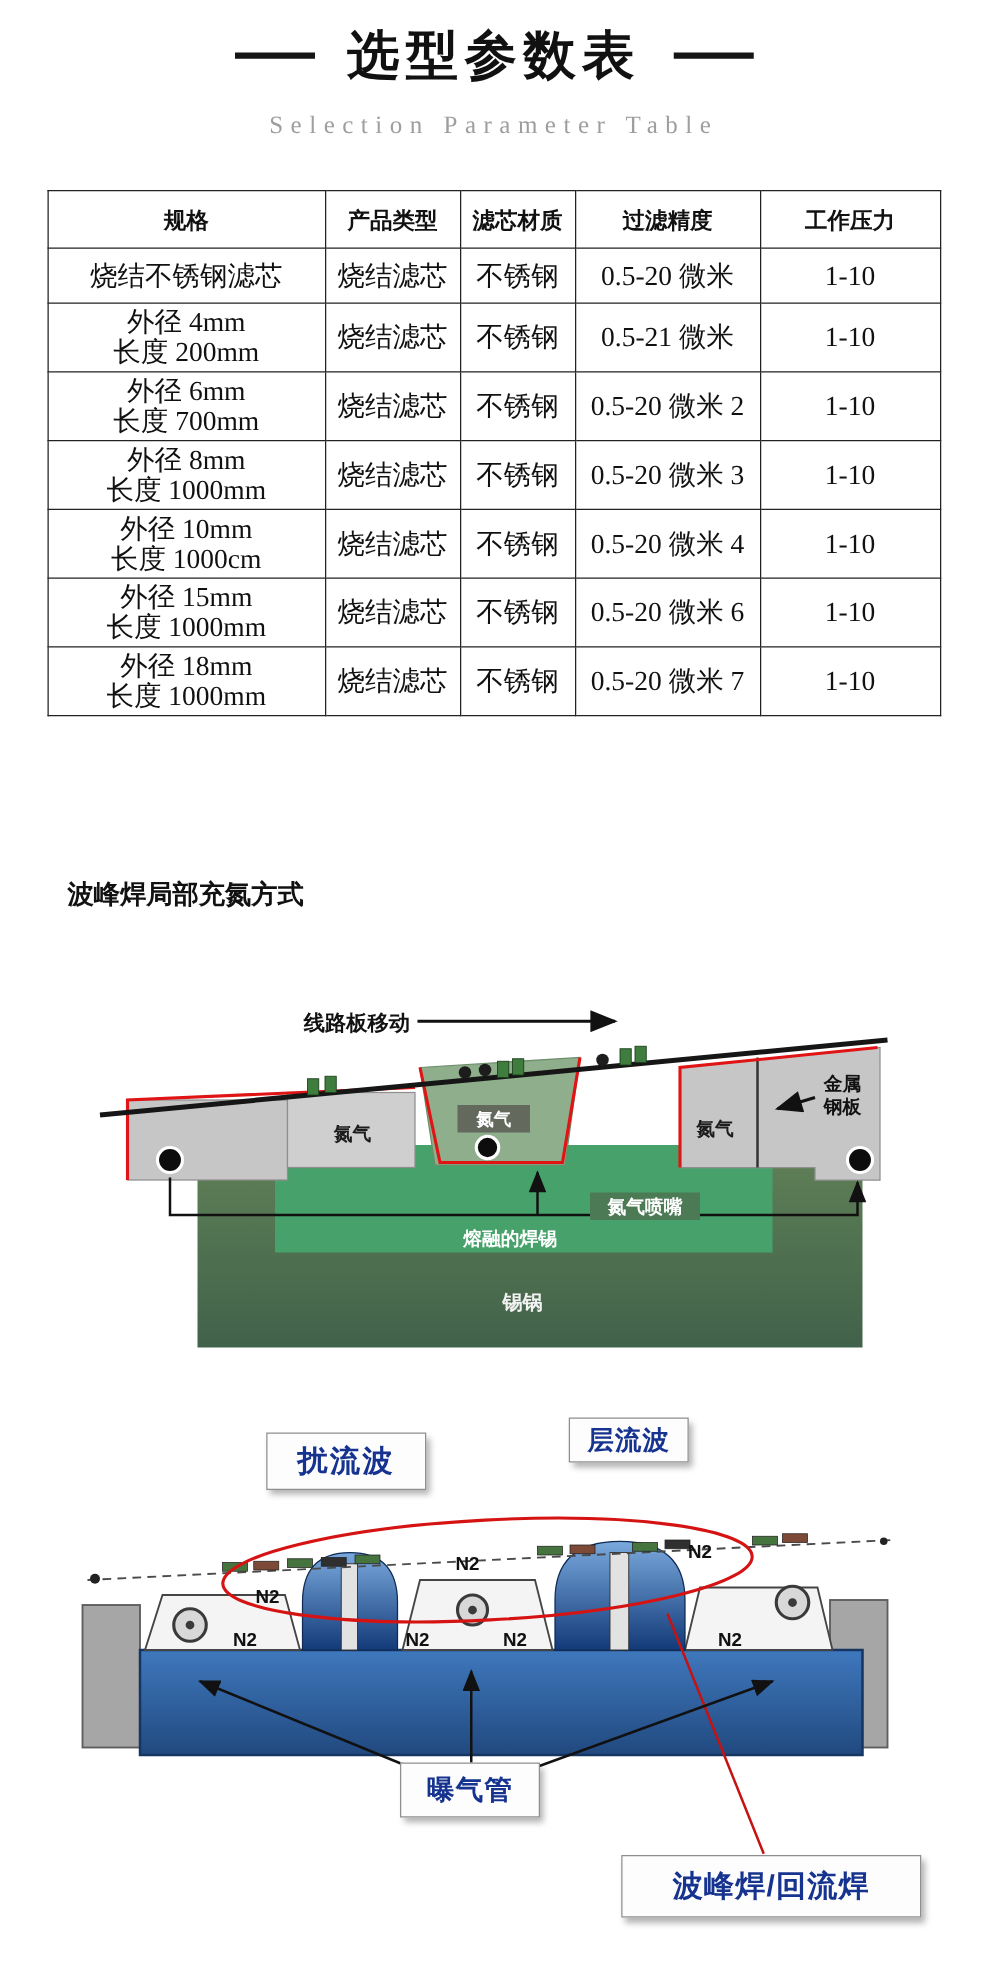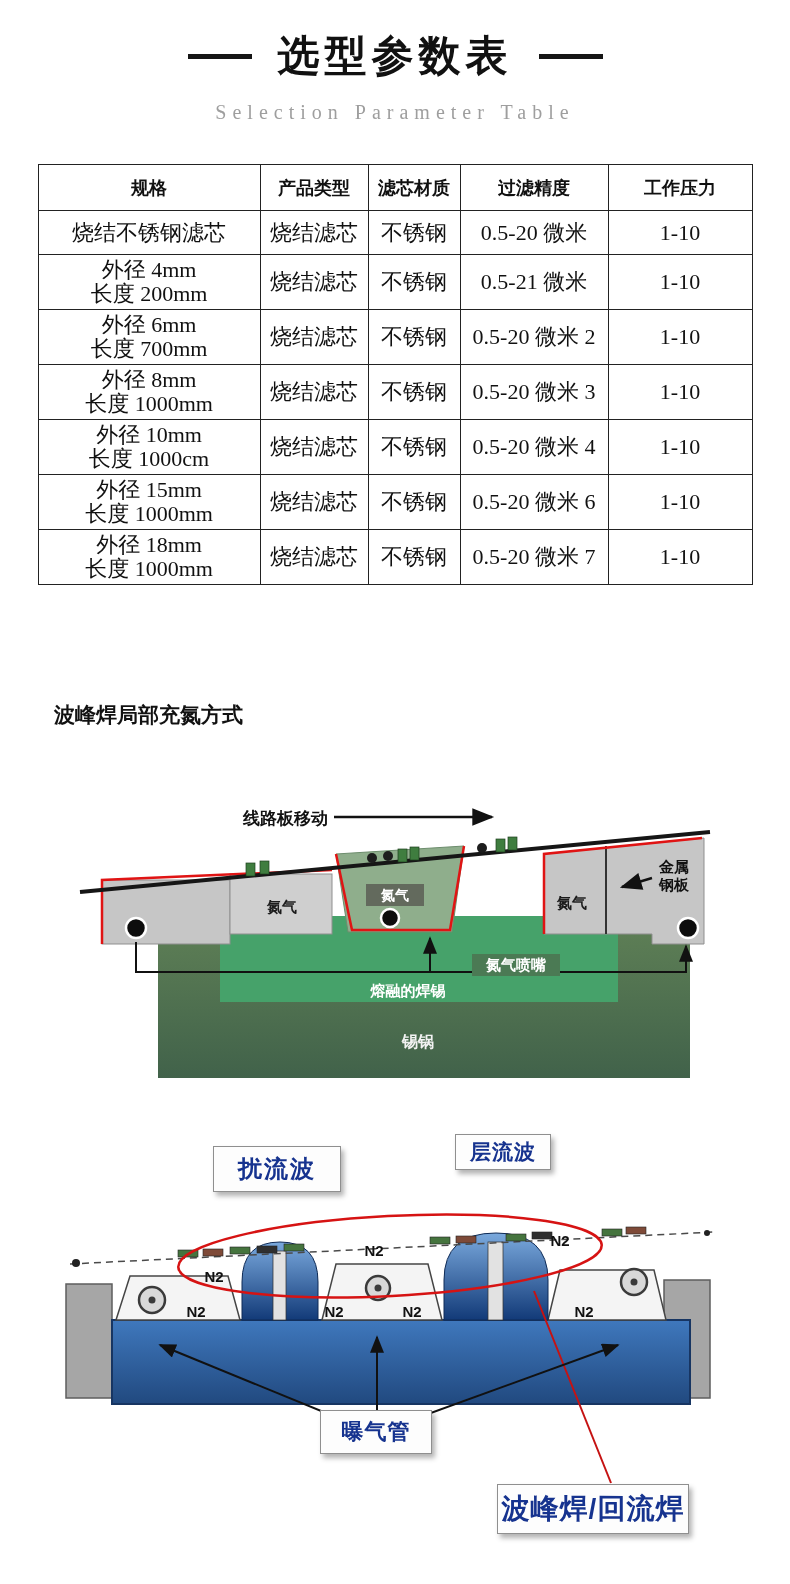--- a/index.html
+++ b/index.html
@@ -1,20 +1,20 @@
 <!DOCTYPE html>
 <html><head>
 <meta charset="utf-8">
 <style>
   * { box-sizing: border-box; }
   body { margin: 0; background: #ffffff; font-family: "Liberation Sans", sans-serif; }
   .page { position: relative; width: 790px; height: 1584px; margin: 0 auto; background: #fff; overflow: hidden; }
 
   
-  .header { padding-top: 28px; }
+  .header { padding-top: 16px; }
   .title-row { display: flex; align-items: center; justify-content: center; gap: 26px; }
   .title-dash { width: 64px; height: 5px; background: #151515; }
   .page-title { margin: 0; font-size: 42px; font-weight: bold; color: #111; letter-spacing: 5px; font-family: "Liberation Sans", sans-serif; }
   .page-subtitle { margin-top: 17px; text-align: center; color: #9e9e9e; font-size: 20px; letter-spacing: 6px; font-family: "Liberation Serif", serif; }
 
   
   .param-table { width: 714px; margin: 40px auto 0; border-collapse: collapse; table-layout: fixed; font-family: "Liberation Serif", serif; }
   .param-table th, .param-table td { border: 1px solid #222; text-align: center; vertical-align: middle; color: #111; padding: 3px 4px; }
   .param-table th { font-size: 18px; font-weight: bold; height: 46px; font-family: "Liberation Sans", sans-serif; }
   .param-table td { font-size: 22px; height: 44px; }
@@ -26,21 +26,21 @@
   
   .diagram1 { position: absolute; top: 788px; left: 0; width: 790px; height: 300px; }
   .diagram2 { position: absolute; top: 1130px; left: 0; width: 790px; height: 454px; }
   .diagram1 svg, .diagram2 svg { position: absolute; top: 0; left: 0; }
 
   
   .d2box { position: absolute; background: #fdfdfd; border: 1px solid #8f8f8f; box-shadow: 3px 4px 5px rgba(0,0,0,.3); color: #16338f; font-weight: bold; display: flex; align-items: center; justify-content: center; }
   .box-turbulent  { left: 213px; top: 16px;  width: 128px; height: 46px; font-size: 24px; letter-spacing: 2px; }
   .box-laminar    { left: 455px; top: 4px;   width: 96px;  height: 36px; font-size: 21px; letter-spacing: 1px; }
   .box-aeration   { left: 320px; top: 280px; width: 112px; height: 44px; font-size: 22px; letter-spacing: 1px; }
-  .box-wavereflow { left: 497px; top: 354px; width: 192px; height: 50px; font-size: 28px; letter-spacing: 1px; }
+  .box-wavereflow { left: 497px; top: 354px; width: 240px; height: 50px; font-size: 24px; letter-spacing: 1px; }
 
   svg text { font-family: "Liberation Sans", sans-serif; }
 </style>
 </head>
 <body>
 
 <div class="page">
 
   <div class="header">
     <div class="title-row">

